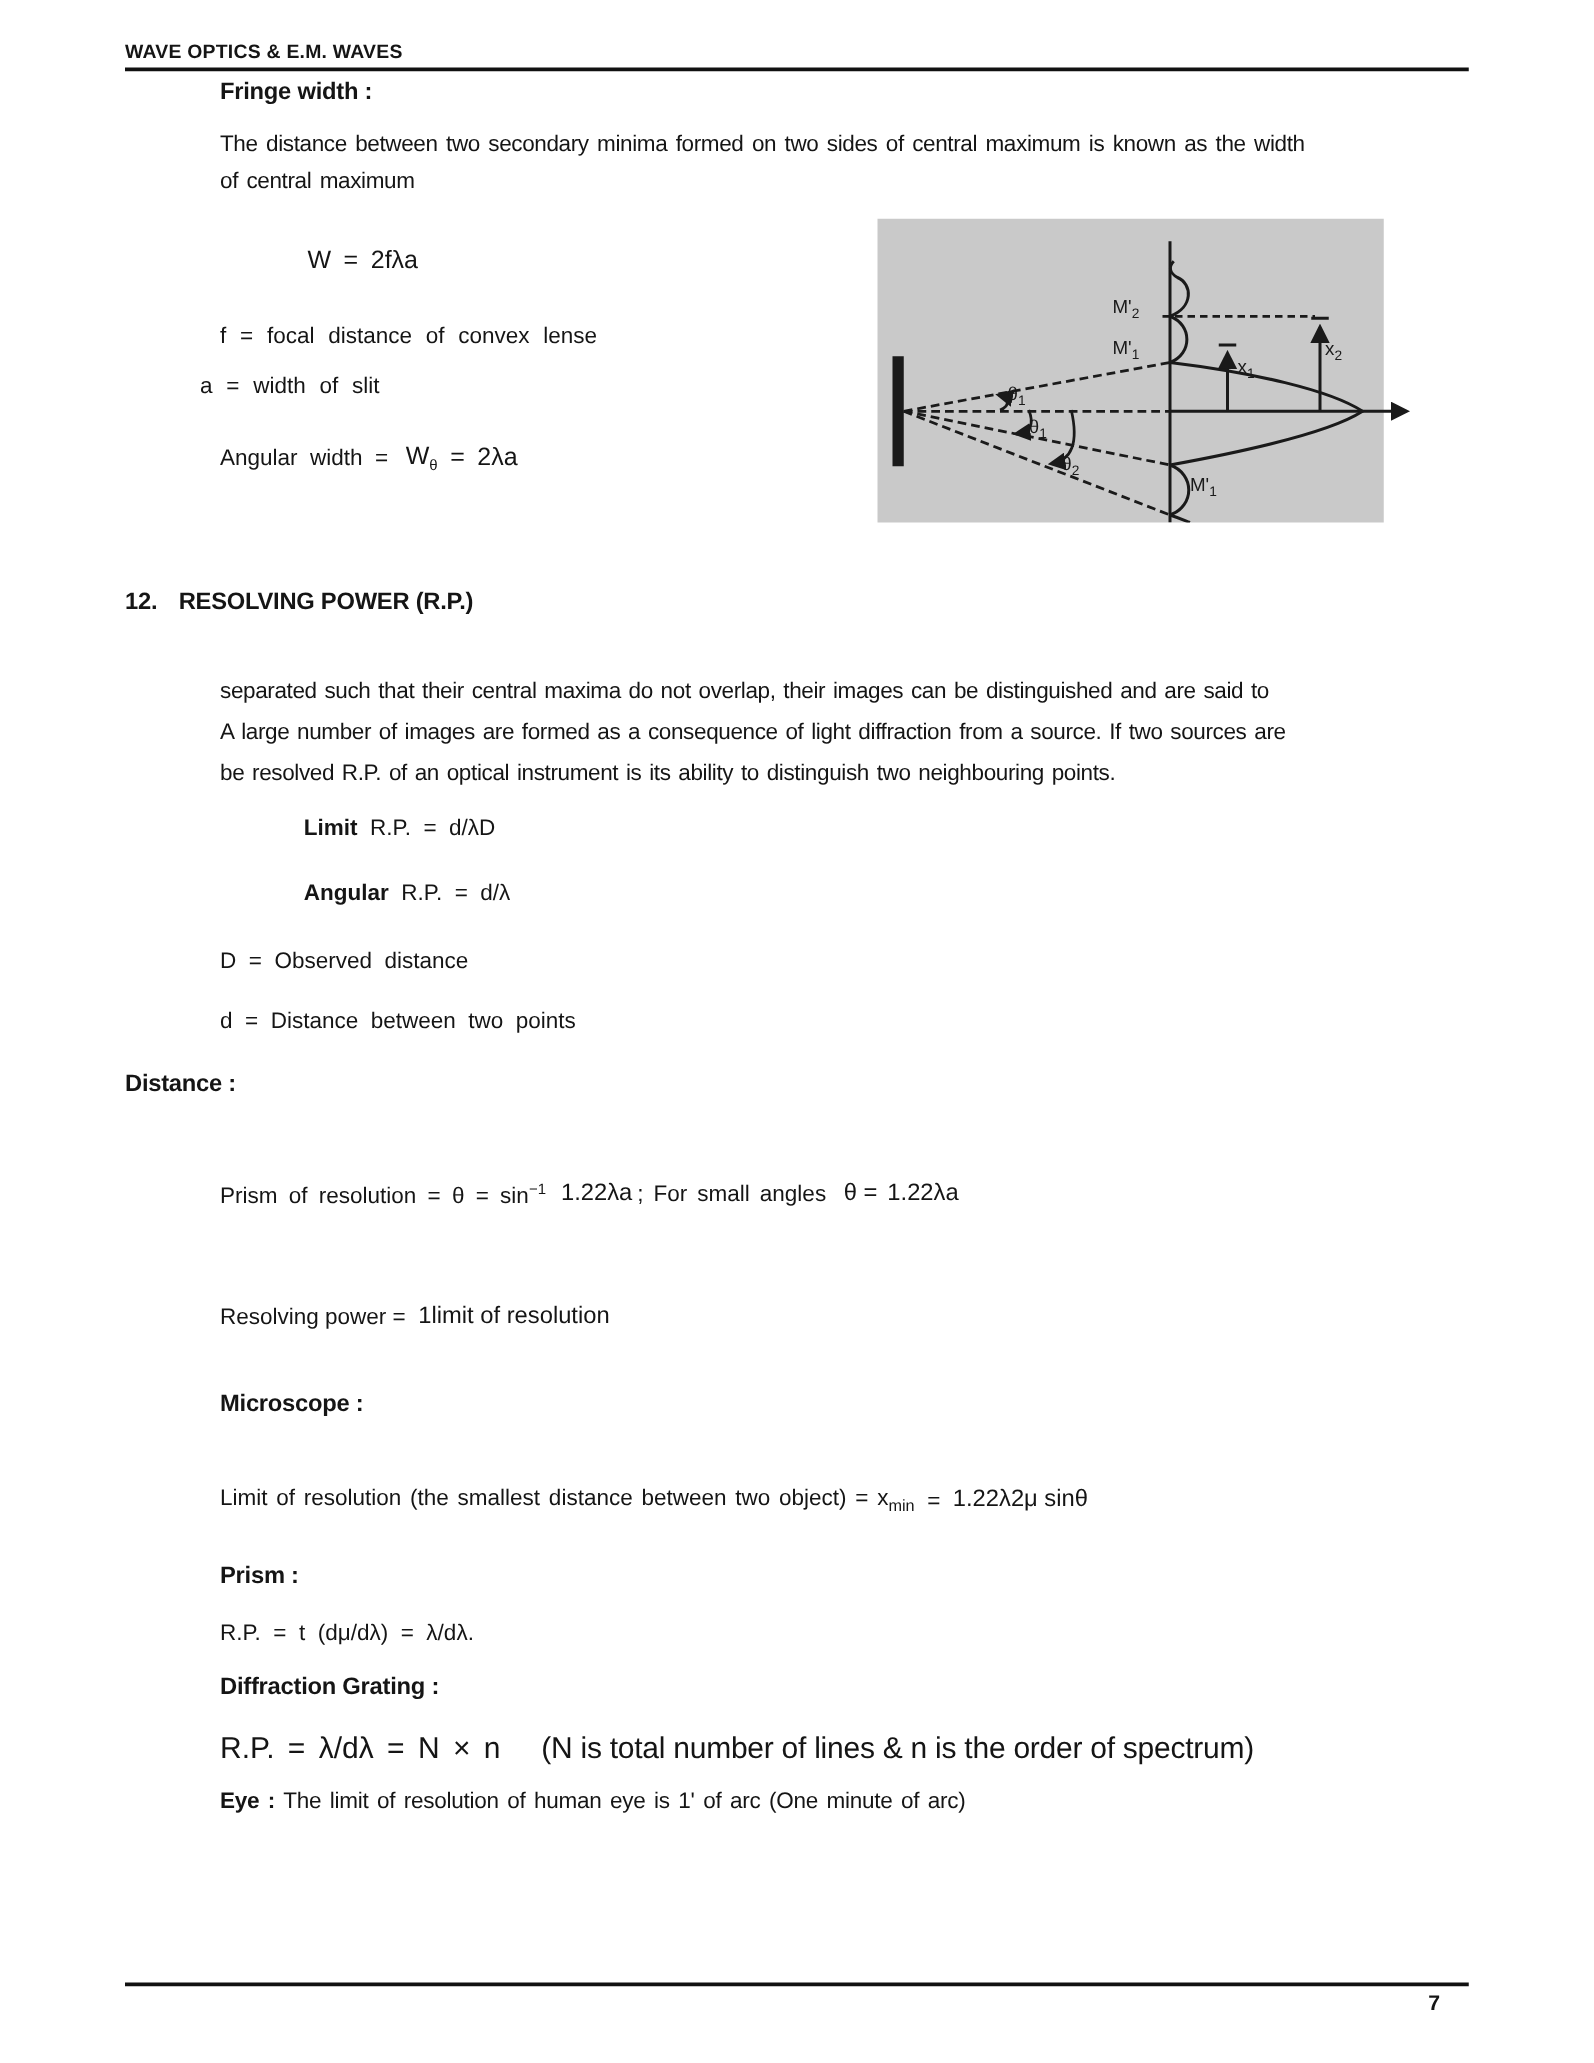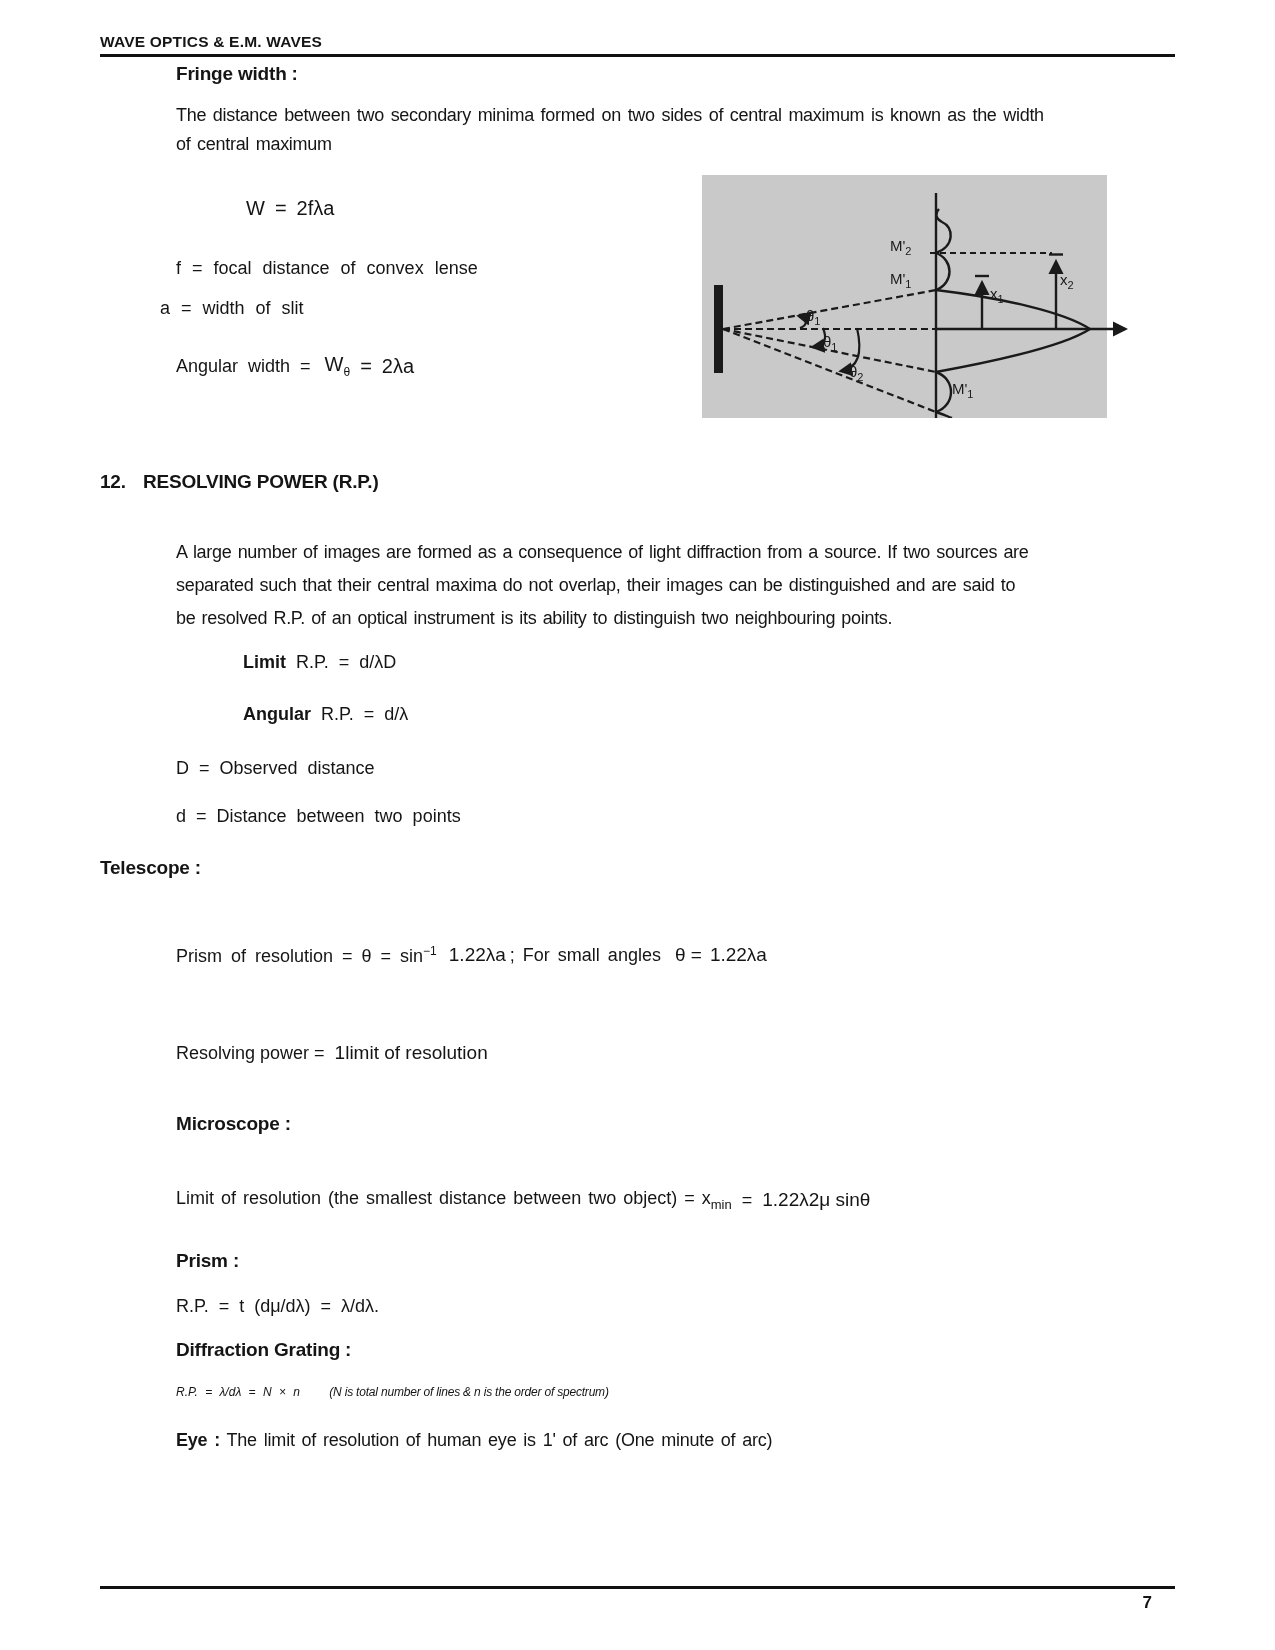--- a/index.html
+++ b/index.html
@@ -115,38 +115,38 @@
   <span class="dlabel" style="left:121px;top:158px;"><span>θ</span><sub>1</sub></span>
   <span class="dlabel" style="left:147px;top:188px;"><span>θ</span><sub>2</sub></span>
 </div>
 
 <div class="abs h1" style="left:100px;top:471px;">
   <span>12.</span>
   <span style="margin-left:12px;">RESOLVING POWER (R.P.)</span>
 </div>
 
 <div class="abs para2" style="left:176px;top:536px;width:960px;">
+  <div>separated such that their central maxima do not overlap, their images can be distinguished and are said to</div>
   <div>A large number of images are formed as a consequence of light diffraction from a source. If two sources are</div>
-  <div>separated such that their central maxima do not overlap, their images can be distinguished and are said to</div>
   <div>be resolved R.P. of an optical instrument is its ability to distinguish two neighbouring points.</div>
 </div>
 
 <div class="abs def2" style="left:243px;top:652px;">
   <span class="b">Limit</span>
   <span>R.P. = d/λD</span>
 </div>
 <div class="abs def2" style="left:243px;top:704px;">
   <span class="b">Angular</span>
   <span>R.P. = d/λ</span>
 </div>
 
 <div class="abs def2" style="left:176px;top:758px;">D = Observed distance</div>
 <div class="abs def2" style="left:176px;top:806px;">d = Distance between two points</div>
 
-<div class="abs h1" style="left:100px;top:857px;">Telescope :</div>
+<div class="abs h1" style="left:100px;top:857px;">Distance :</div>
 
 <div class="abs frow" style="left:176px;top:926px;height:58px;">
   <span style="word-spacing:4px;"><span>Prism of resolution = θ = sin</span><sup class="sm">−1</sup></span>
   <span class="frac f19" style="margin-left:12px;">
     <span>1.22λ</span>
     <span class="bar"></span>
     <span>a</span>
   </span>
   <span style="margin-left:4px;word-spacing:3px;">; For small angles</span>
   <span class="f19" style="margin-left:14px;">θ =</span>
@@ -175,21 +175,21 @@
     <span>1.22λ</span>
     <span class="bar"></span>
     <span>2μ sinθ</span>
   </span>
 </div>
 
 <div class="abs h1" style="left:176px;top:1250px;">Prism :</div>
 <div class="abs def2" style="left:176px;top:1296px;">R.P. = t (dμ/dλ) = λ/dλ.</div>
 
 <div class="abs h1" style="left:176px;top:1339px;">Diffraction Grating :</div>
-<div class="abs" style="left:176px;top:1385px;font-size:12px;font-style:italic;">
+<div class="abs" style="left:176px;top:1385px;font-size:24px;">
   <span style="word-spacing:4px;">R.P. = λ/dλ = N × n</span>
   <span style="margin-left:26px;letter-spacing:-.2px;">(N is total number of lines &amp; n is the order of spectrum)</span>
 </div>
 
 <div class="abs" style="left:176px;top:1430px;font-size:18px;letter-spacing:-.2px;word-spacing:2px;">
   <span class="b">Eye :</span>
   <span>The limit of resolution of human eye is 1' of arc (One minute of arc)</span>
 </div>
 
 <div class="abs rule" style="left:100px;top:1586px;width:1075px;"></div>

